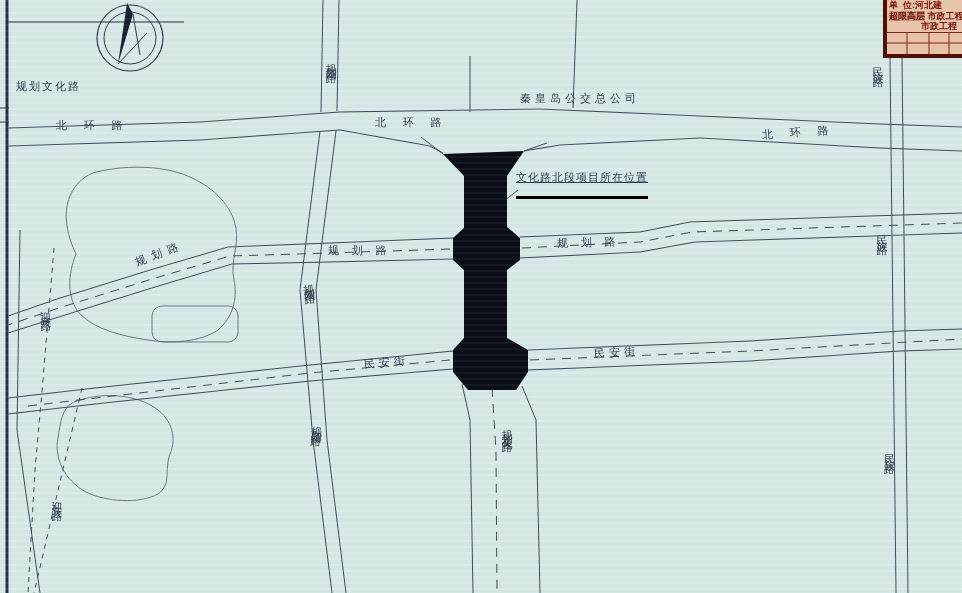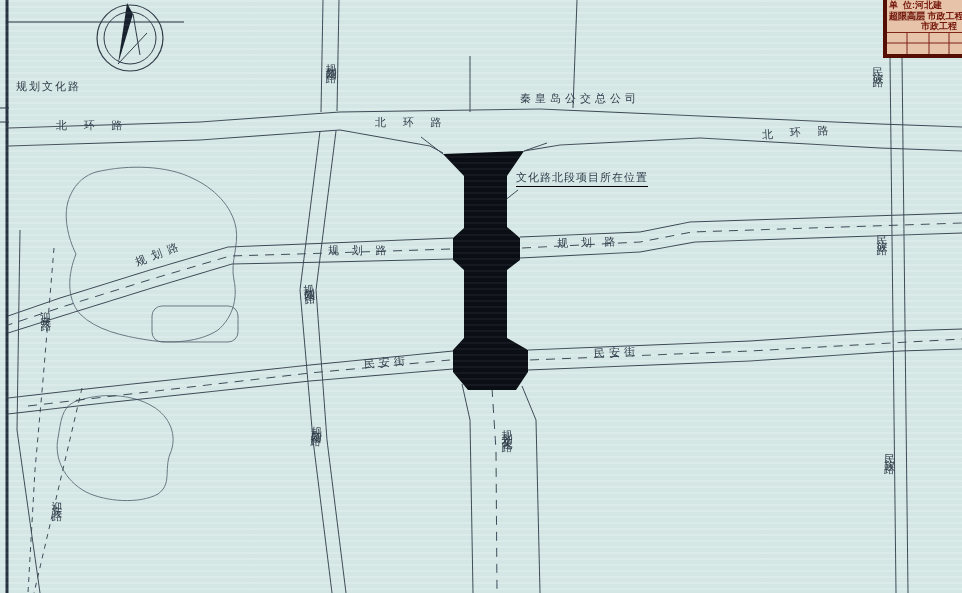--- a/index.html
+++ b/index.html
@@ -12,21 +12,21 @@
     content:"";position:absolute;inset:0;pointer-events:none;
     background:repeating-linear-gradient(180deg,rgba(255,255,255,.05) 0 2px,rgba(0,40,60,.02) 2px 6px);
   }
   svg.linework{position:absolute;left:0;top:0;}
   .lbl{
     position:absolute;color:#2e3c49;font-size:11px;line-height:13px;
     white-space:nowrap;letter-spacing:2px;z-index:3;
   }
   .sp{letter-spacing:7px;}
   .v{writing-mode:vertical-rl;text-orientation:upright;letter-spacing:5px;line-height:13px;}
-  .underlined{border-bottom:1px solid #000000;padding-bottom:2px;letter-spacing:1px;}
+  .underlined{border-bottom:3px solid #000000;padding-bottom:12px;letter-spacing:1px;text-decoration:underline;}
   
   #titleblock{
     position:absolute;left:883px;top:0;width:79px;height:58px;box-sizing:border-box;
     background:#e7c3aa;border-left:4px solid #550e04;border-bottom:4px solid #550e04;
     z-index:5;font-family:"Liberation Sans",sans-serif;color:#731508;
   }
   .tb-line{white-space:pre;font-size:9px;line-height:10.5px;font-weight:bold;padding-left:2px;}
   .tb-line.l3{padding-left:34px;}
   .tb-hl{background:rgba(85,14,4,.22);font-weight:900;}
   #tb-grid{position:absolute;left:0;bottom:0;width:75px;height:22px;}

